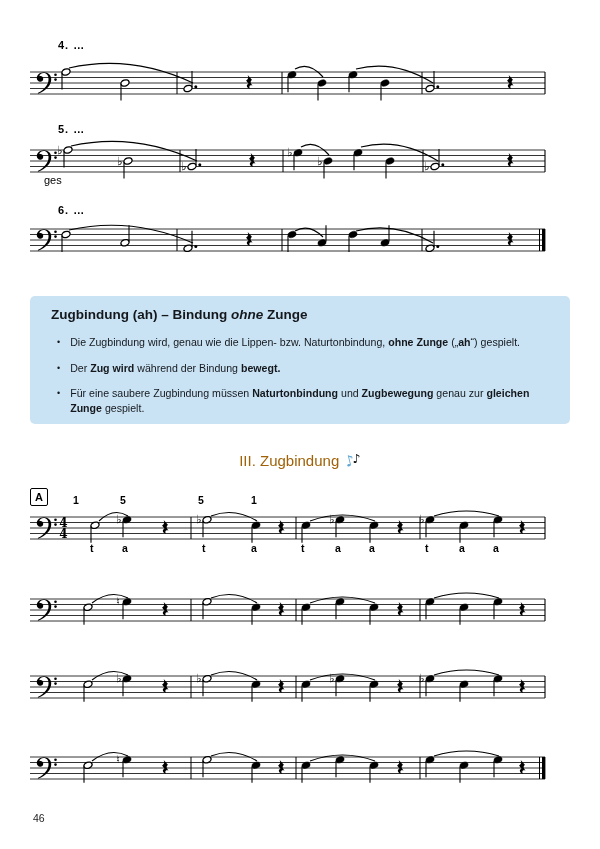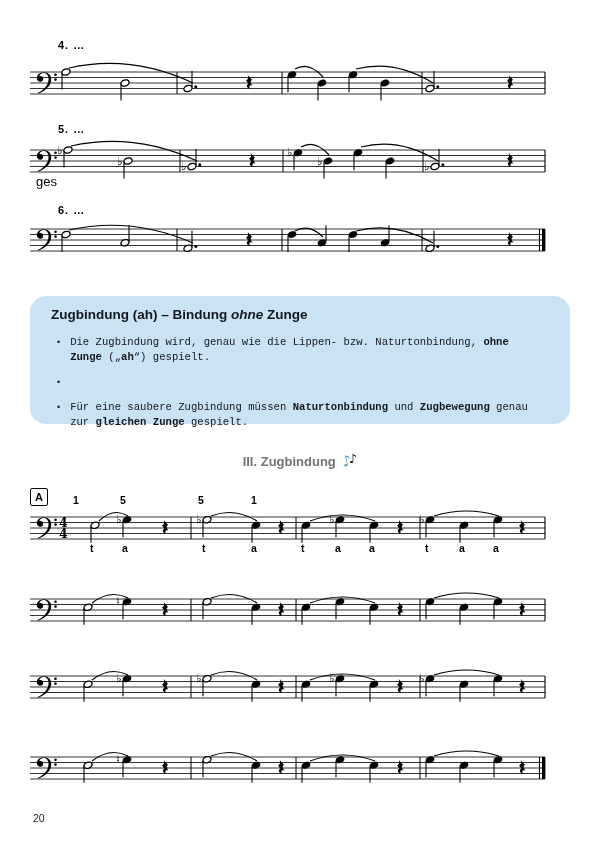--- a/index.html
+++ b/index.html
@@ -2,34 +2,34 @@
 <html><head>
 <meta charset="utf-8">
 <style>
   html,body{margin:0;padding:0;}
   body{width:600px;height:849px;position:relative;background:#fff;
        font-family:"Liberation Sans",sans-serif;color:#111;overflow:hidden;}
   #music-svg{position:absolute;left:0;top:0;}
   #overlay{position:absolute;left:0;top:0;width:600px;height:849px;pointer-events:none;}
   .abs{position:absolute;white-space:nowrap;}
   .ex-label{font-weight:bold;font-size:11px;letter-spacing:1px;color:#000;}
-  .sub-label{font-size:13px;color:#000;}
+  .sub-label{font-size:11px;color:#000;margin-left:8px;}
   .num{font-weight:bold;font-size:10.5px;color:#000;}
   .syl{font-weight:bold;font-size:10.5px;color:#000;}
   .info-box{position:absolute;left:30px;top:296px;width:540px;height:128px;
-            background:#cae3f4;border-radius:16px;box-sizing:border-box;
+            background:#cae3f4;border-radius:5px;box-sizing:border-box;
             padding:11px 20px 0 21px;color:#14181d;}
   .info-heading{font-size:13.5px;font-weight:600;margin:0 0 13px 0;}
   .info-heading .it{font-style:italic;}
   .bullet{display:flex;gap:10px;margin:0 0 11px 6px;}
   .bullet .dot{font-size:9px;line-height:14px;}
-  .bullet p{margin:0;font-size:10.6px;line-height:14.5px;max-width:476px;font-family:Liberation Mono, monospace;}
+  .bullet p{margin:0;font-size:10.6px;line-height:14.5px;max-width:476px;}
   .b{font-weight:bold;}
   .title-row{position:absolute;left:0;top:452px;width:600px;text-align:center;}
-  .title-row .ttl{font-size:13px;font-weight:bold;color:#737373;}
+  .title-row .ttl{font-size:15px;font-weight:normal;color:#a16207;}
   .note-ic{font-family:"DejaVu Sans",sans-serif;display:inline-block;}
   .note-blue{color:#5fa8d3;font-size:15px;transform:rotate(-14deg);margin-left:6px;}
   .note-black{color:#000;font-size:12.5px;position:relative;top:-3px;margin-left:-2px;}
   .rehearsal{position:absolute;left:30px;top:488px;width:16px;height:16px;
              border:1.4px solid #000;border-radius:2px;text-align:center;
              font-weight:bold;font-size:11px;line-height:16px;color:#000;}
   .page-num{position:absolute;left:33px;top:812px;font-size:10.5px;color:#222;}
 </style>
 </head>
 <body>
@@ -358,27 +358,28 @@
 
 <div class="info-box">
   <p class="info-heading"><span>Zugbindung (ah) – Bindung </span><span class="it">ohne</span><span> Zunge</span></p>
   <div id="bullet-list">
       <div class="bullet">
         <span class="dot">•</span>
         <p><span>Die Zugbindung wird, genau wie die Lippen- bzw. Naturtonbindung, </span><span class="b">ohne Zunge</span><span> („</span><span class="b">ah</span><span>“) gespielt.</span></p>
       </div>
       <div class="bullet">
         <span class="dot">•</span>
+        <p><span>Der </span><span class="b">Zug wird</span><span> während der Bindung </span><span class="b">bewegt.</span></p>
       </div>
       <div class="bullet">
         <span class="dot">•</span>
         <p><span>Für eine saubere Zugbindung müssen </span><span class="b">Naturtonbindung</span><span> und </span><span class="b">Zugbewegung</span><span> genau zur </span><span class="b">gleichen Zunge</span><span> gespielt.</span></p>
       </div>
     </div>
 </div>
 
 <div class="title-row">
   <span class="ttl">III. Zugbindung</span><span class="note-ic note-blue">♪</span><span class="note-ic note-black">♪</span>
 </div>
 
 <div class="rehearsal">A</div>
 
-<div class="page-num abs">20</div>
+<div class="page-num abs">46</div>
 
 </body></html>

